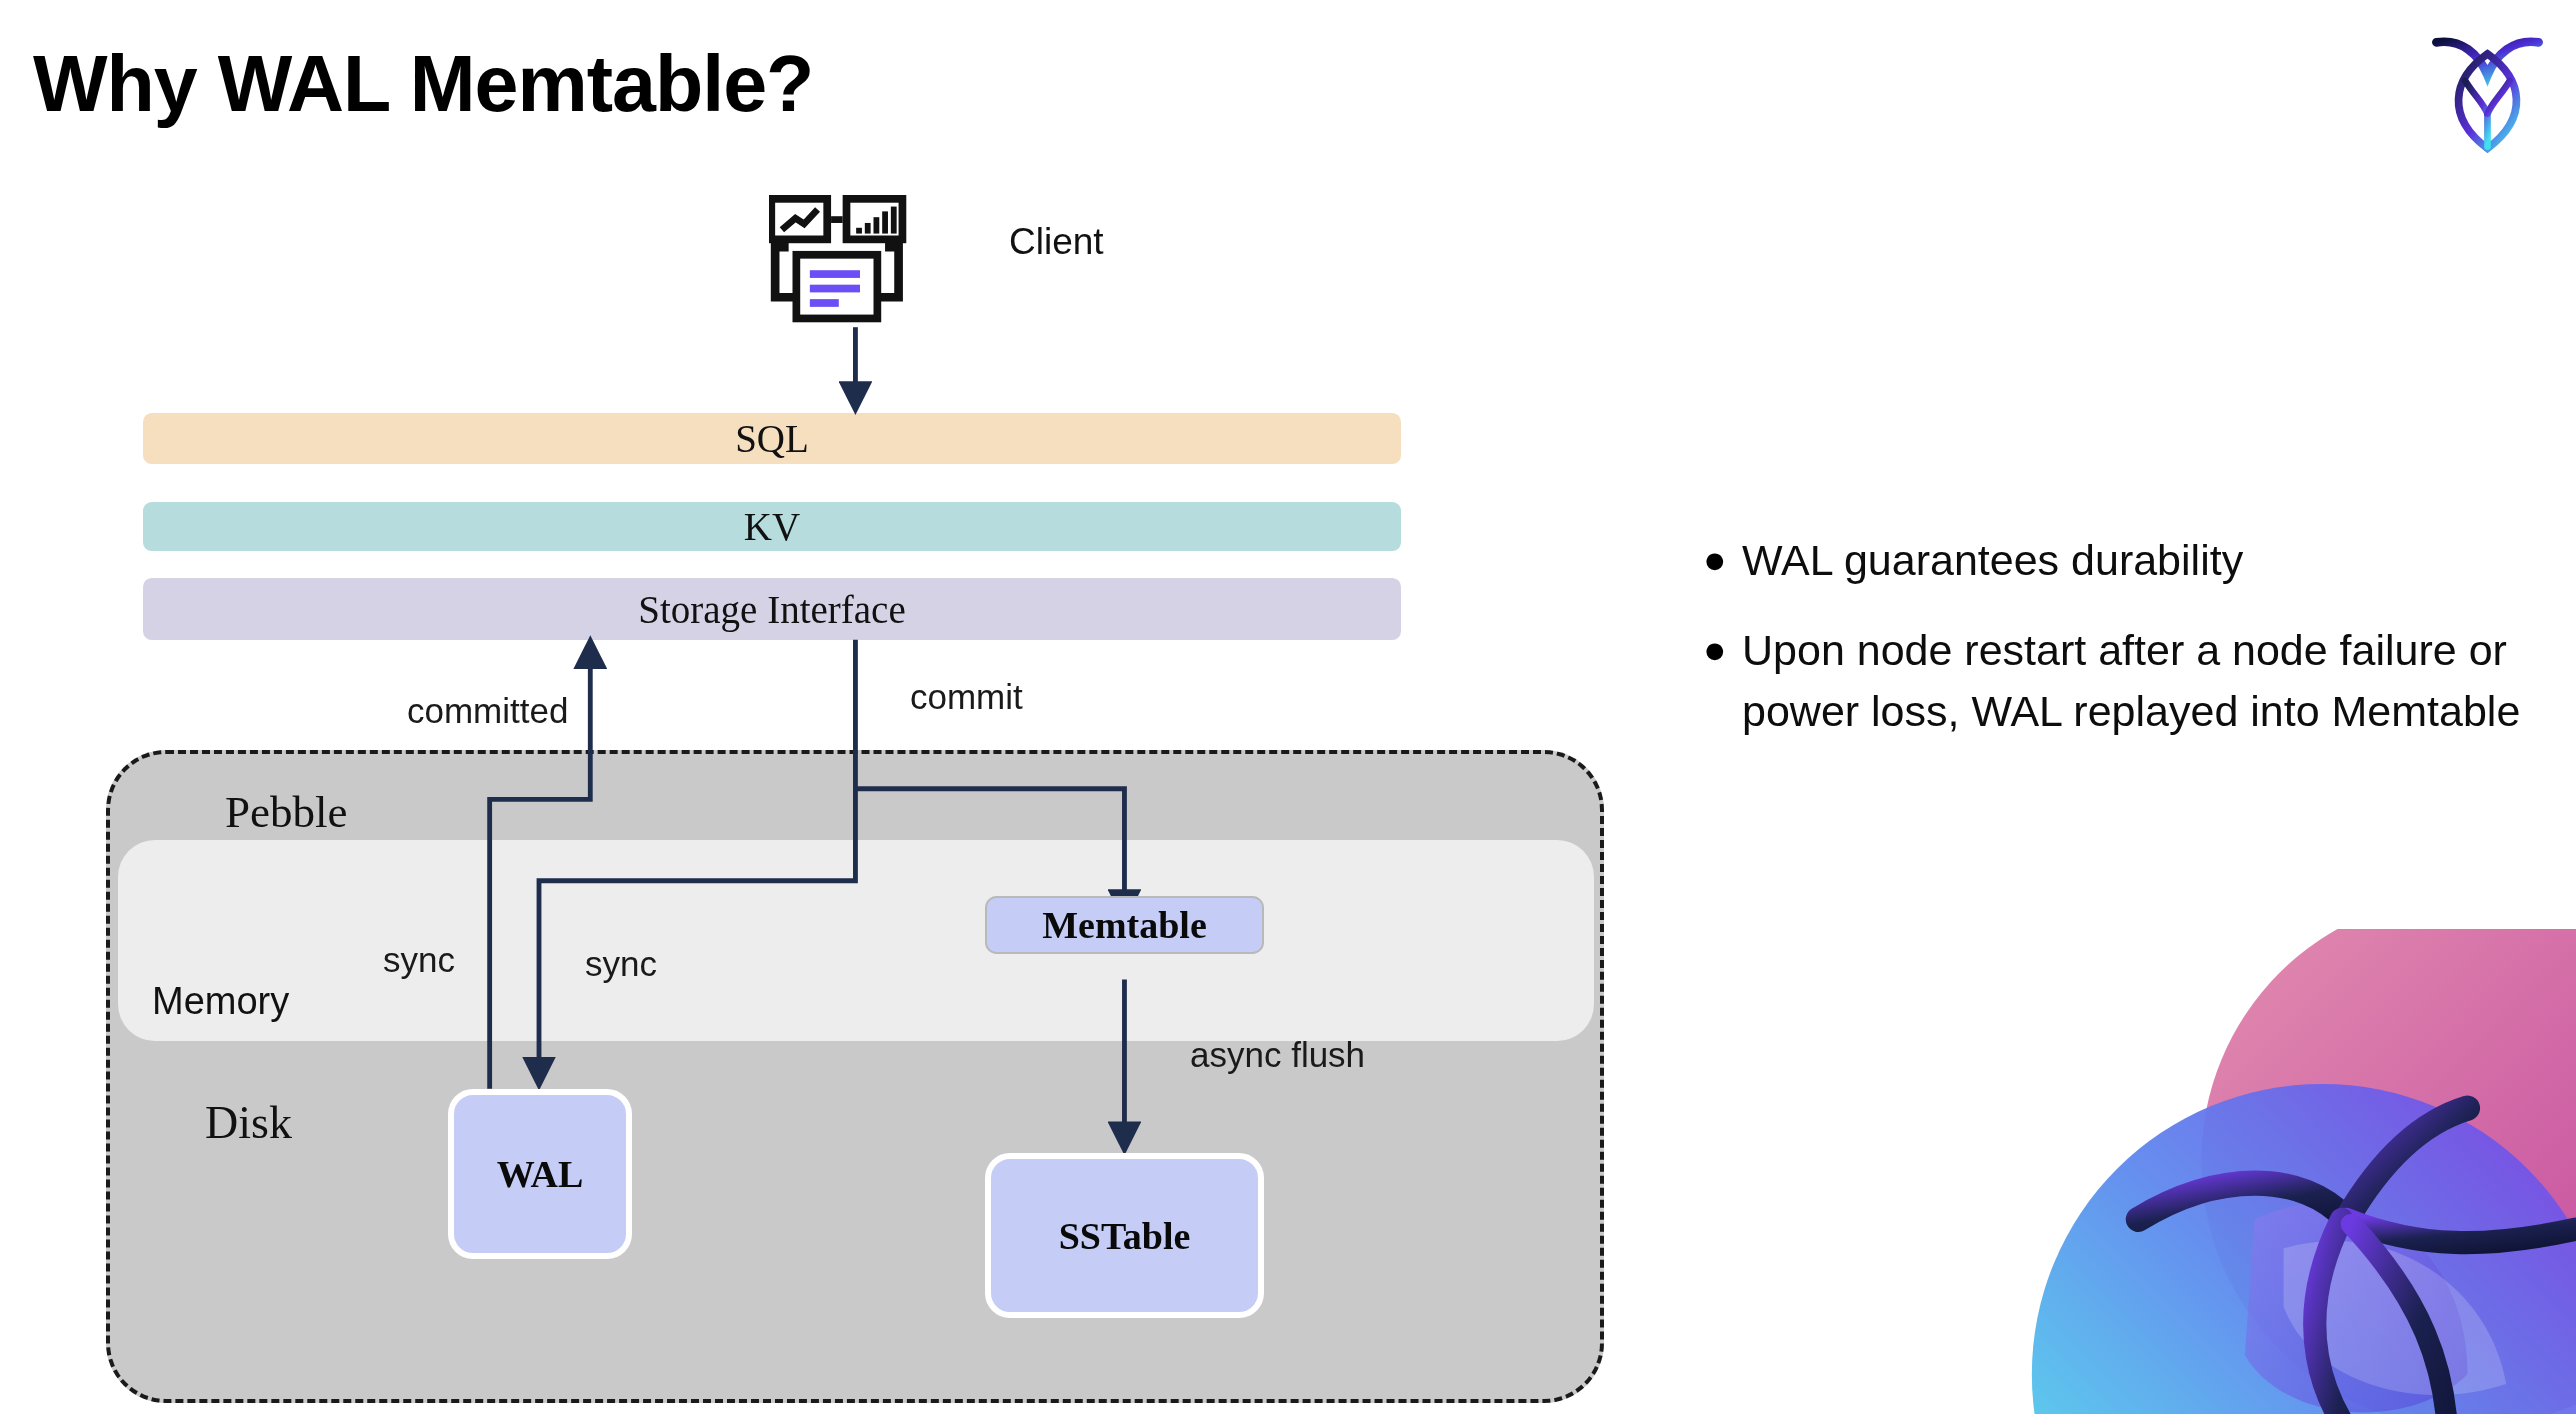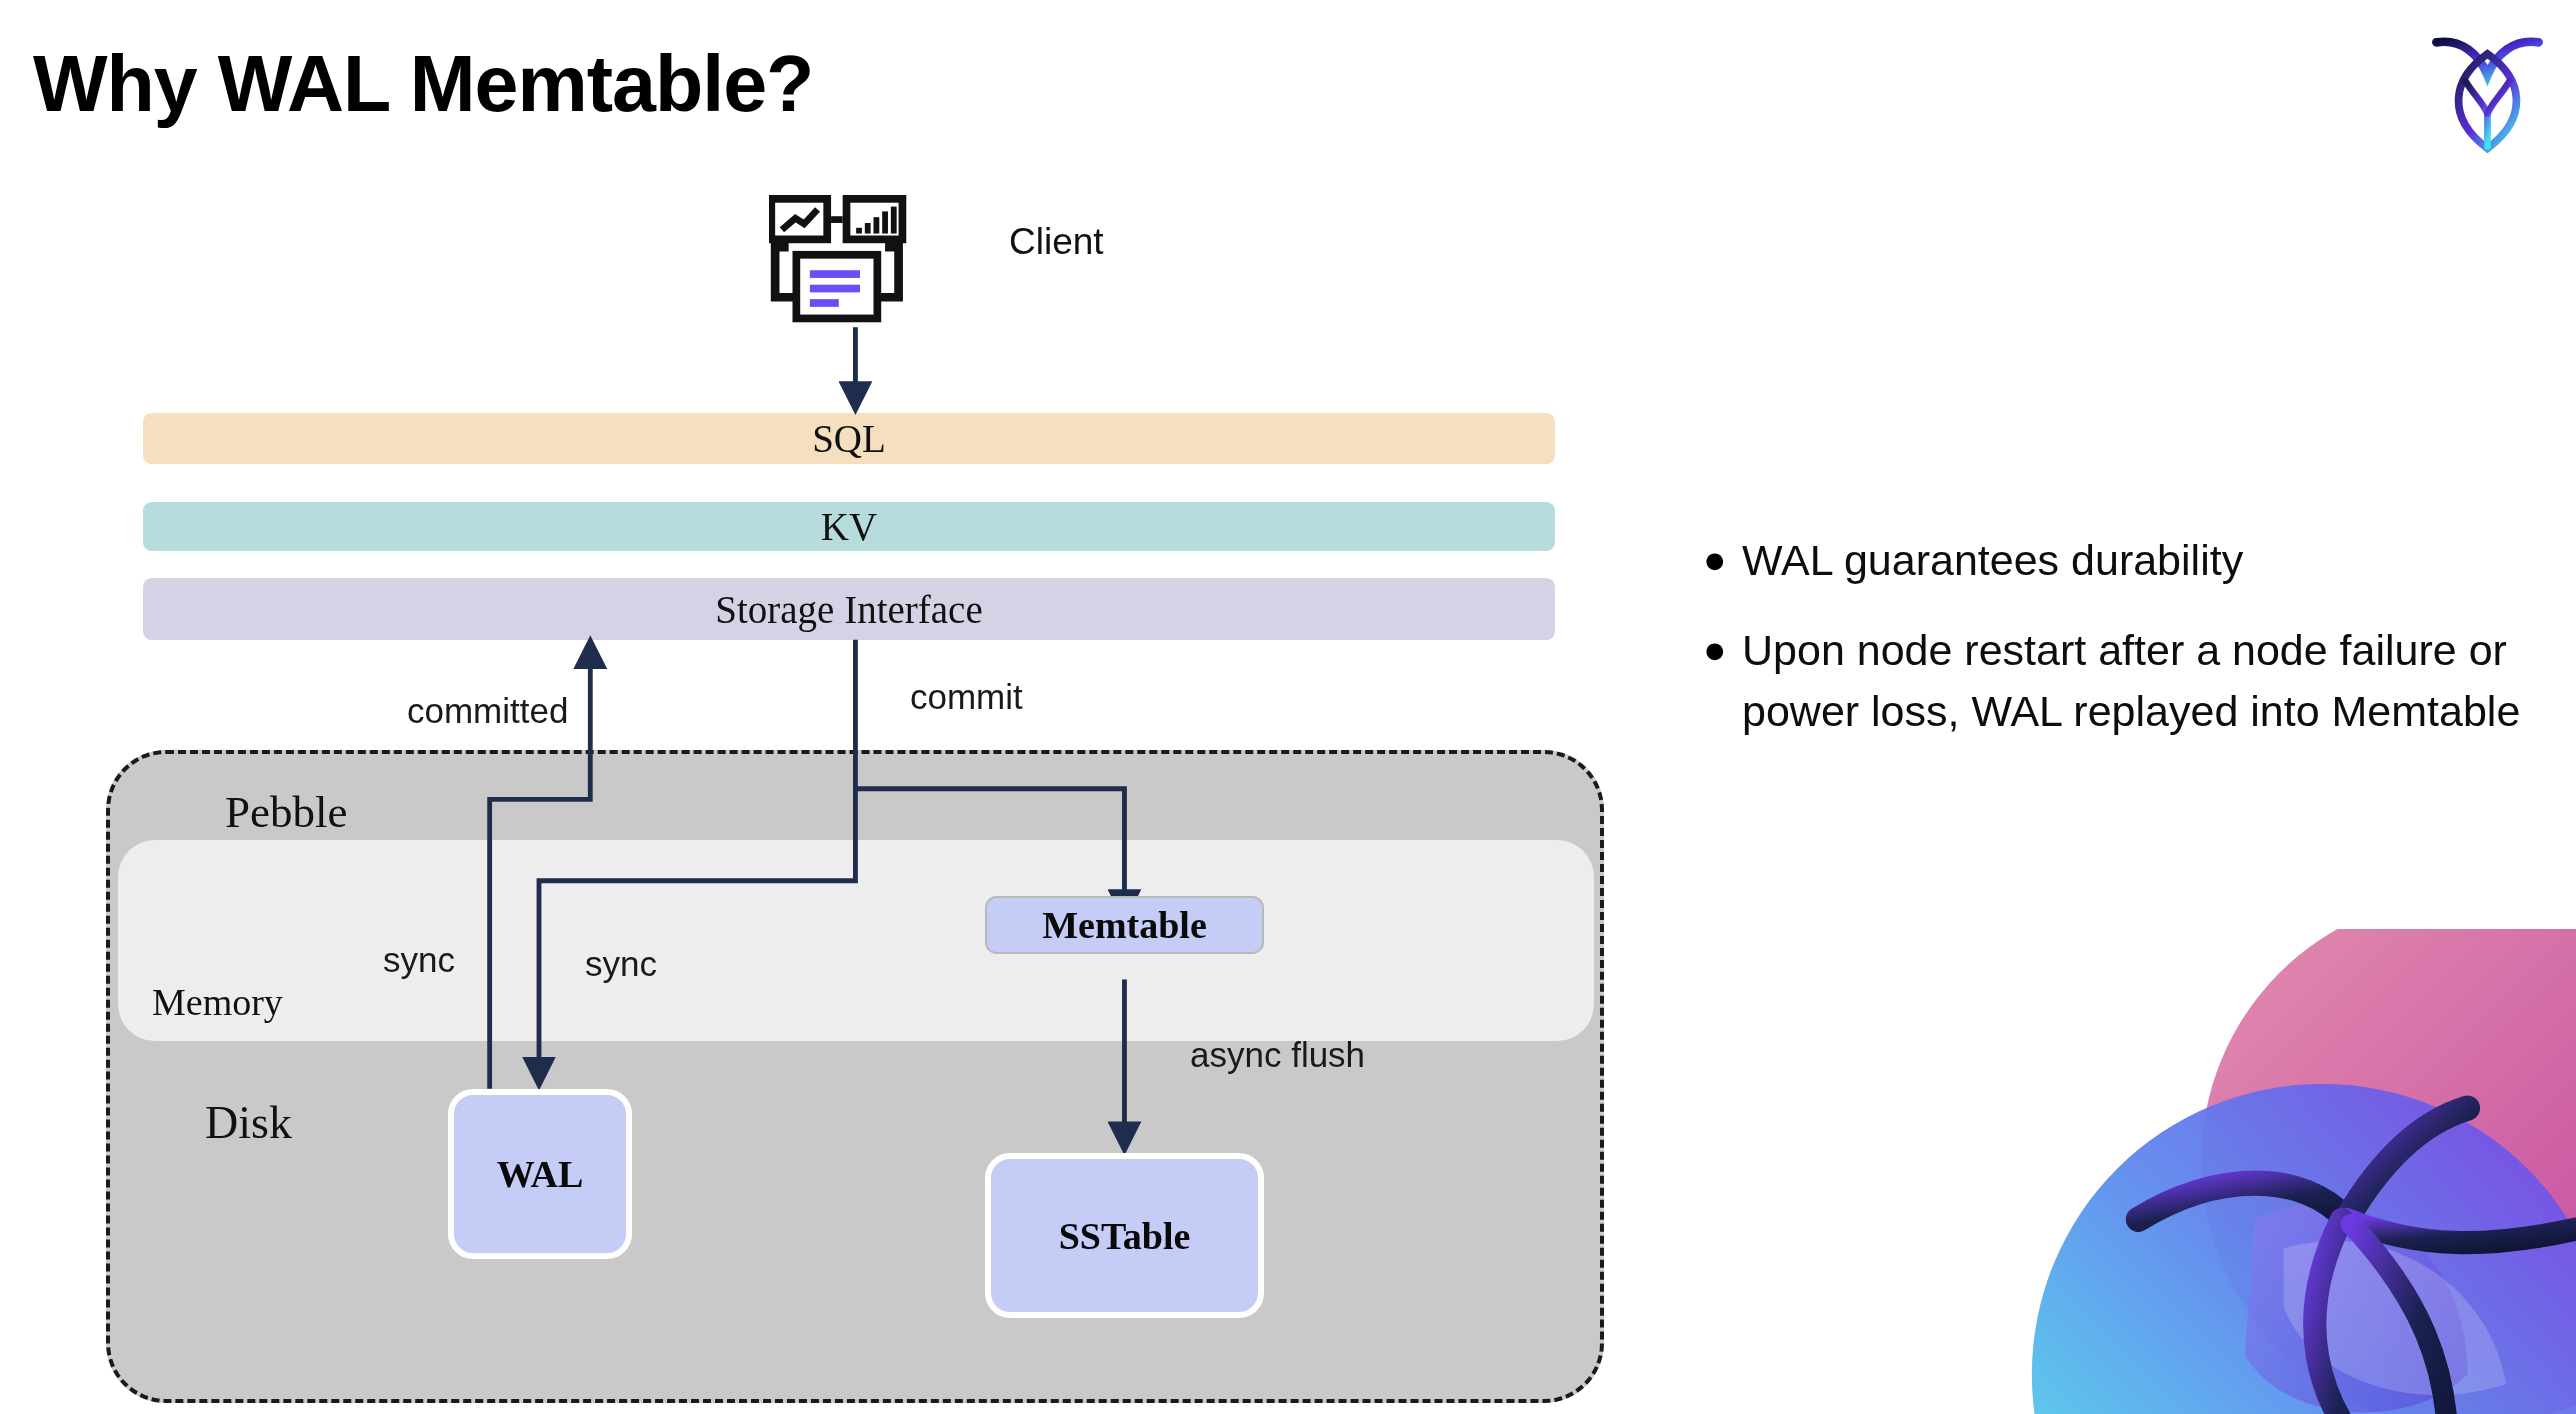--- a/index.html
+++ b/index.html
@@ -53,21 +53,21 @@
     font-size: 37px;
     color: #111111;
     font-family: "Liberation Sans", sans-serif;
     white-space: nowrap;
   }
 
   
   .stack-bar {
     position: absolute;
     left: 143px;
-    width: 1412px;
+    width: 1258px;
     border-radius: 8.7px;
     display: flex;
     align-items: center;
     justify-content: center;
     font-family: "Liberation Serif", serif;
     font-size: 39px;
     color: #111111;
   }
   #bar-sql { top: 413px; height: 51px; background: #f5dfbf; }
   #bar-kv  { top: 502px; height: 49px; background: #b7dcdd; }
@@ -99,21 +99,21 @@
     top: 840px;
     width: 1476px;
     height: 201px;
     background: #ededed;
     border-radius: 37px;
   }
   #memory-label {
     position: absolute;
     left: 152px;
     top: 980px;
-    font-family: Liberation Serif, serif;
+    font-family: Liberation Sans, sans-serif;
     font-size: 38px;
     color: #111111;
   }
   #disk-label {
     position: absolute;
     left: 205px;
     top: 1096px;
     font-family: "Liberation Serif", serif;
     font-size: 46px;
     color: #111111;

